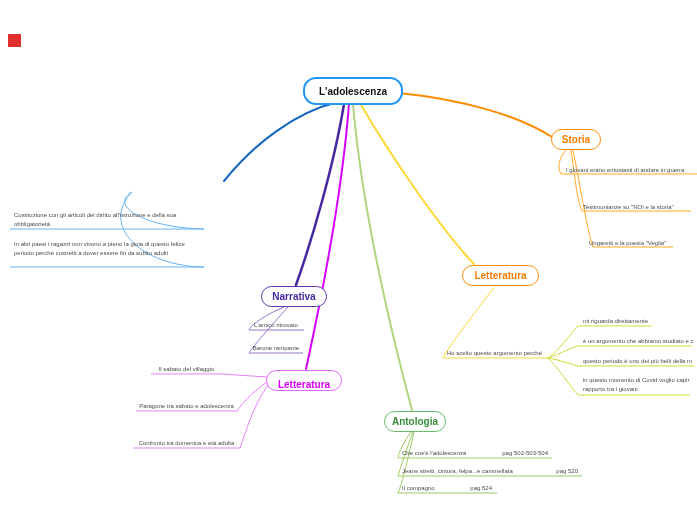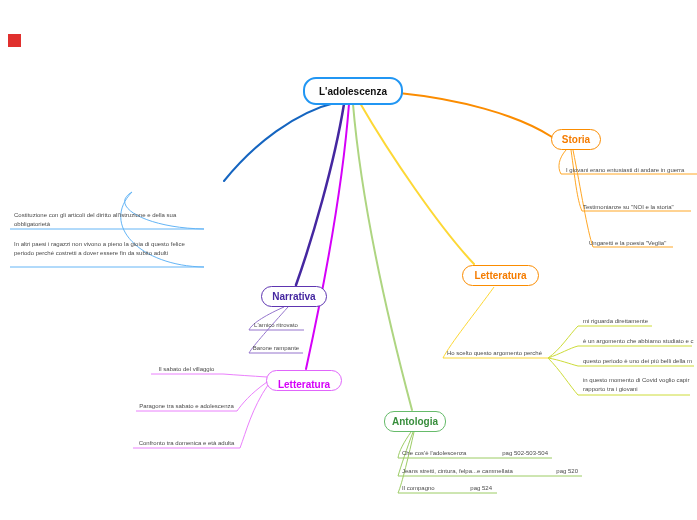--- a/index.html
+++ b/index.html
@@ -10,21 +10,21 @@
   .node{position:absolute;display:flex;align-items:center;justify-content:center;
         background:#fff;border-radius:12px;font-weight:bold;font-size:10px;z-index:3;
         border:1.5px solid #999;}
   .node span{white-space:nowrap;}
   .node.root{border:2px solid #2196f3;color:#111;font-size:10px;border-radius:13px;}
   .node.edu{border-color:#42a5f5;color:#1976d2;}
   .node.sto{border-color:#fb8c00;color:#f57c00;}
   .node.mot{border-color:#fb8c00;color:#f57c00;}
   .node.nar{border-color:#5e35b1;color:#4527a0;}
   .node.let{border-color:#e065fb;color:#d500f9;}
-  .node.ant{border-color:#66bb6a;color:#388e3c;border-radius:10px;}
+  .node.ant{border-color:#66bb6a;color:#388e3c;}
   .leaf{position:absolute;font-size:6px;color:#4a4a4a;line-height:1.45;white-space:nowrap;z-index:2;}
   .leaf.wrap{white-space:normal;}
   .leaf.center{text-align:center;}
   .pair{display:flex;justify-content:space-between;}
 </style>
 </head>
 <body>
 
 <div class="canvas">
 

